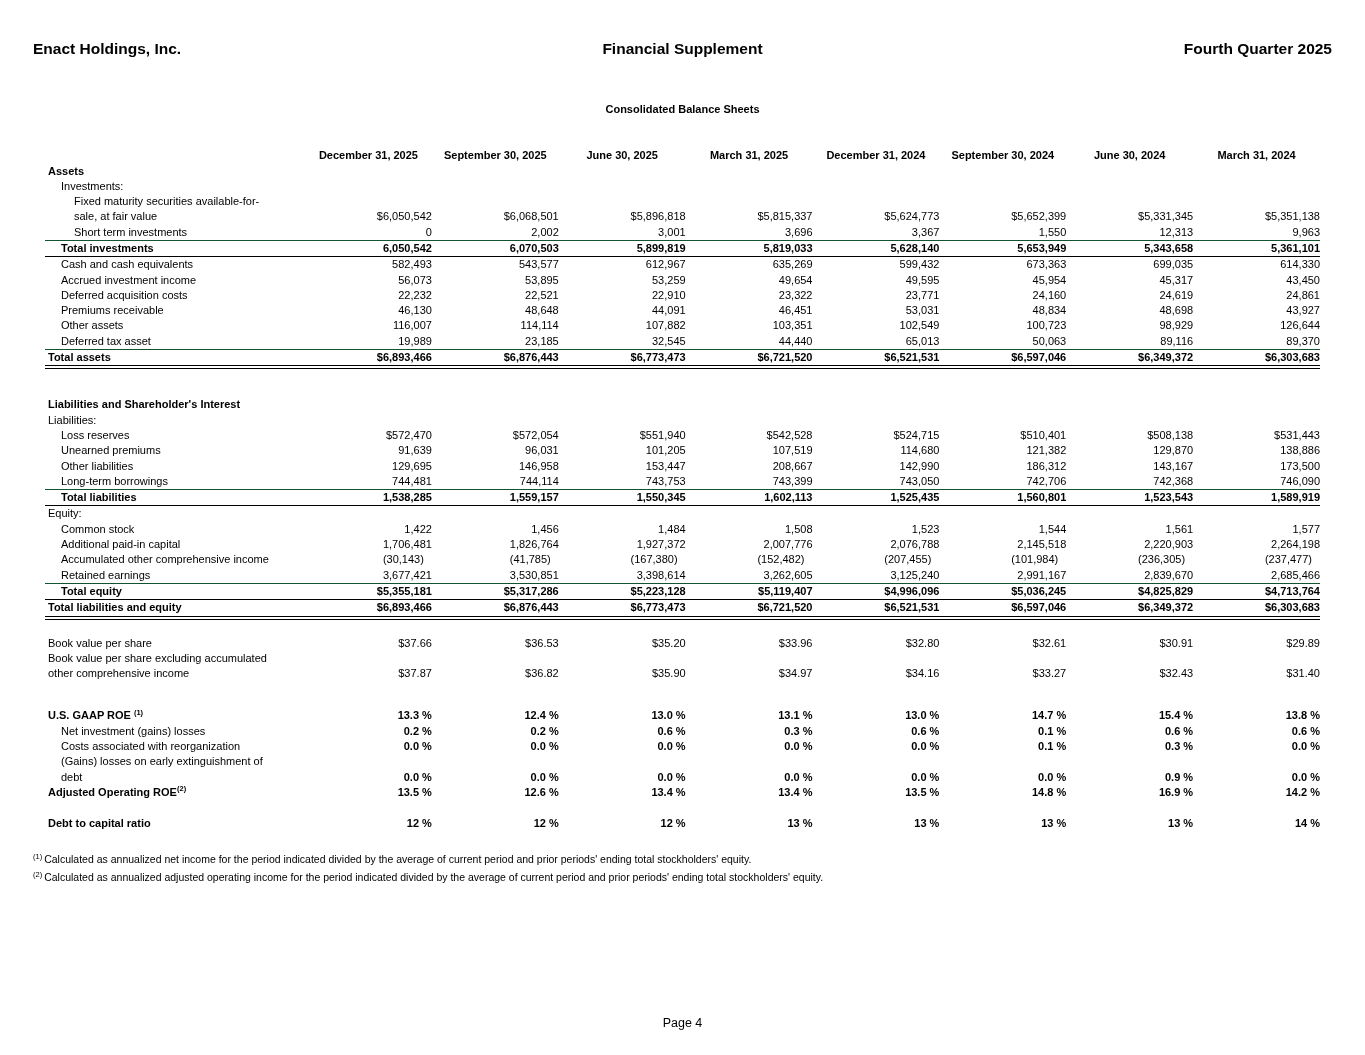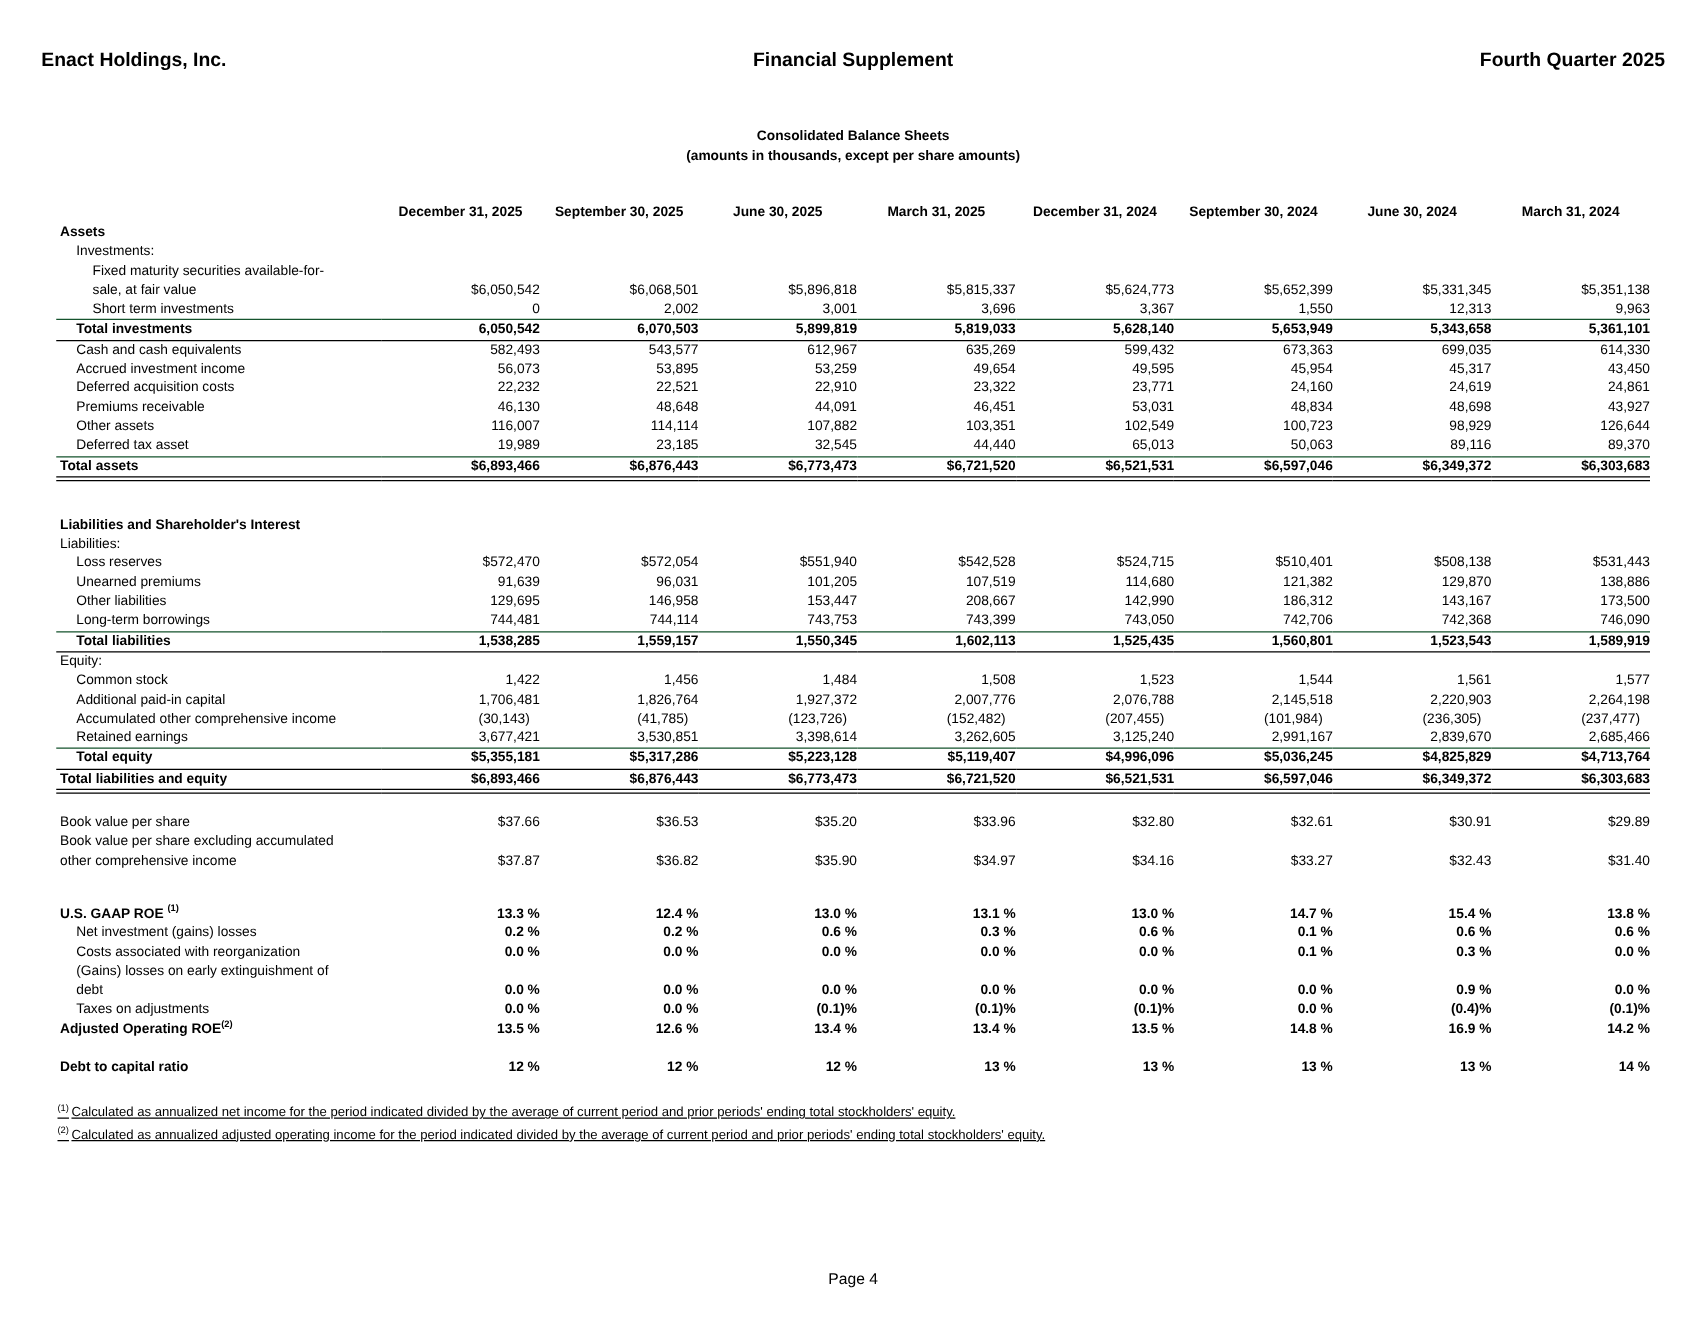--- a/index.html
+++ b/index.html
@@ -21,39 +21,38 @@
   td.val { text-align:right; padding-right:12px; white-space:nowrap; }
   td.val.paren { padding-right:8px; }
   .b { font-weight:700; }
   tr.bt td { border-top:1px solid #14532d; }
   tr.bb td { border-bottom:1px solid #000; }
   tr.bdb td { border-bottom:4px double #000; }
   tr.spacer td { padding:0; }
 
   sup { font-size:7.5px; vertical-align:super; line-height:0; }
 
-  .footnotes { margin:20px 33px 0 46px; font-size:10.5px; line-height:17.5px;text-decoration:underline; }
+  .footnotes { margin:20px 33px 0 33px; font-size:10.5px; line-height:17.5px; }
   .footnote span { margin-left:2px; }
 
   .pagenum { position:absolute; left:0; right:0; bottom:25px; text-align:center; font-size:12.5px; }
 </style>
 </head>
 <body>
 
 <div class="page">
 
   <div class="topbar">
     <div>Enact Holdings, Inc.</div>
     <div>Financial Supplement</div>
     <div>Fourth Quarter 2025</div>
   </div>
 
   <div class="titleblock">
     <div>Consolidated Balance Sheets</div>
-    <div>(amounts in thousands, except per share amounts)</div>
   </div>
 
   <table class="bs">
     <colgroup>
       <col class="lblcol">
       <col>
         <col>
         <col>
         <col>
         <col>
@@ -364,21 +363,21 @@
           <td class="val">2,145,518</td>
           <td class="val">2,220,903</td>
           <td class="val">2,264,198</td>
         </tr>
         <tr>
           <td class="lbl" style="padding-left: 16px;">
             <div>Accumulated other comprehensive income</div>
           </td>
           <td class="val paren">(30,143)</td>
           <td class="val paren">(41,785)</td>
-          <td class="val paren">(123,726)</td>
+          <td class="val paren">(167,380)</td>
           <td class="val paren">(152,482)</td>
           <td class="val paren">(207,455)</td>
           <td class="val paren">(101,984)</td>
           <td class="val paren">(236,305)</td>
           <td class="val paren">(237,477)</td>
         </tr>
         <tr>
           <td class="lbl" style="padding-left: 16px;">
             <div>Retained earnings</div>
           </td>
@@ -497,33 +496,20 @@
           <td class="val b">0.0 %</td>
           <td class="val b">0.0 %</td>
           <td class="val b">0.0 %</td>
           <td class="val b">0.0 %</td>
           <td class="val b">0.0 %</td>
           <td class="val b">0.0 %</td>
           <td class="val b">0.9 %</td>
           <td class="val b">0.0 %</td>
         </tr>
         <tr>
-          <td class="lbl" style="padding-left: 16px;">
-            <div>Taxes on adjustments</div>
-          </td>
-          <td class="val b">0.0 %</td>
-          <td class="val b">0.0 %</td>
-          <td class="val b">(0.1)%</td>
-          <td class="val b">(0.1)%</td>
-          <td class="val b">(0.1)%</td>
-          <td class="val b">0.0 %</td>
-          <td class="val b">(0.4)%</td>
-          <td class="val b">(0.1)%</td>
-        </tr>
-        <tr>
           <td class="lbl b" style="padding-left: 3px;">
             <div>Adjusted Operating ROE<sup>(2)</sup></div>
           </td>
           <td class="val b">13.5 %</td>
           <td class="val b">12.6 %</td>
           <td class="val b">13.4 %</td>
           <td class="val b">13.4 %</td>
           <td class="val b">13.5 %</td>
           <td class="val b">14.8 %</td>
           <td class="val b">16.9 %</td>

